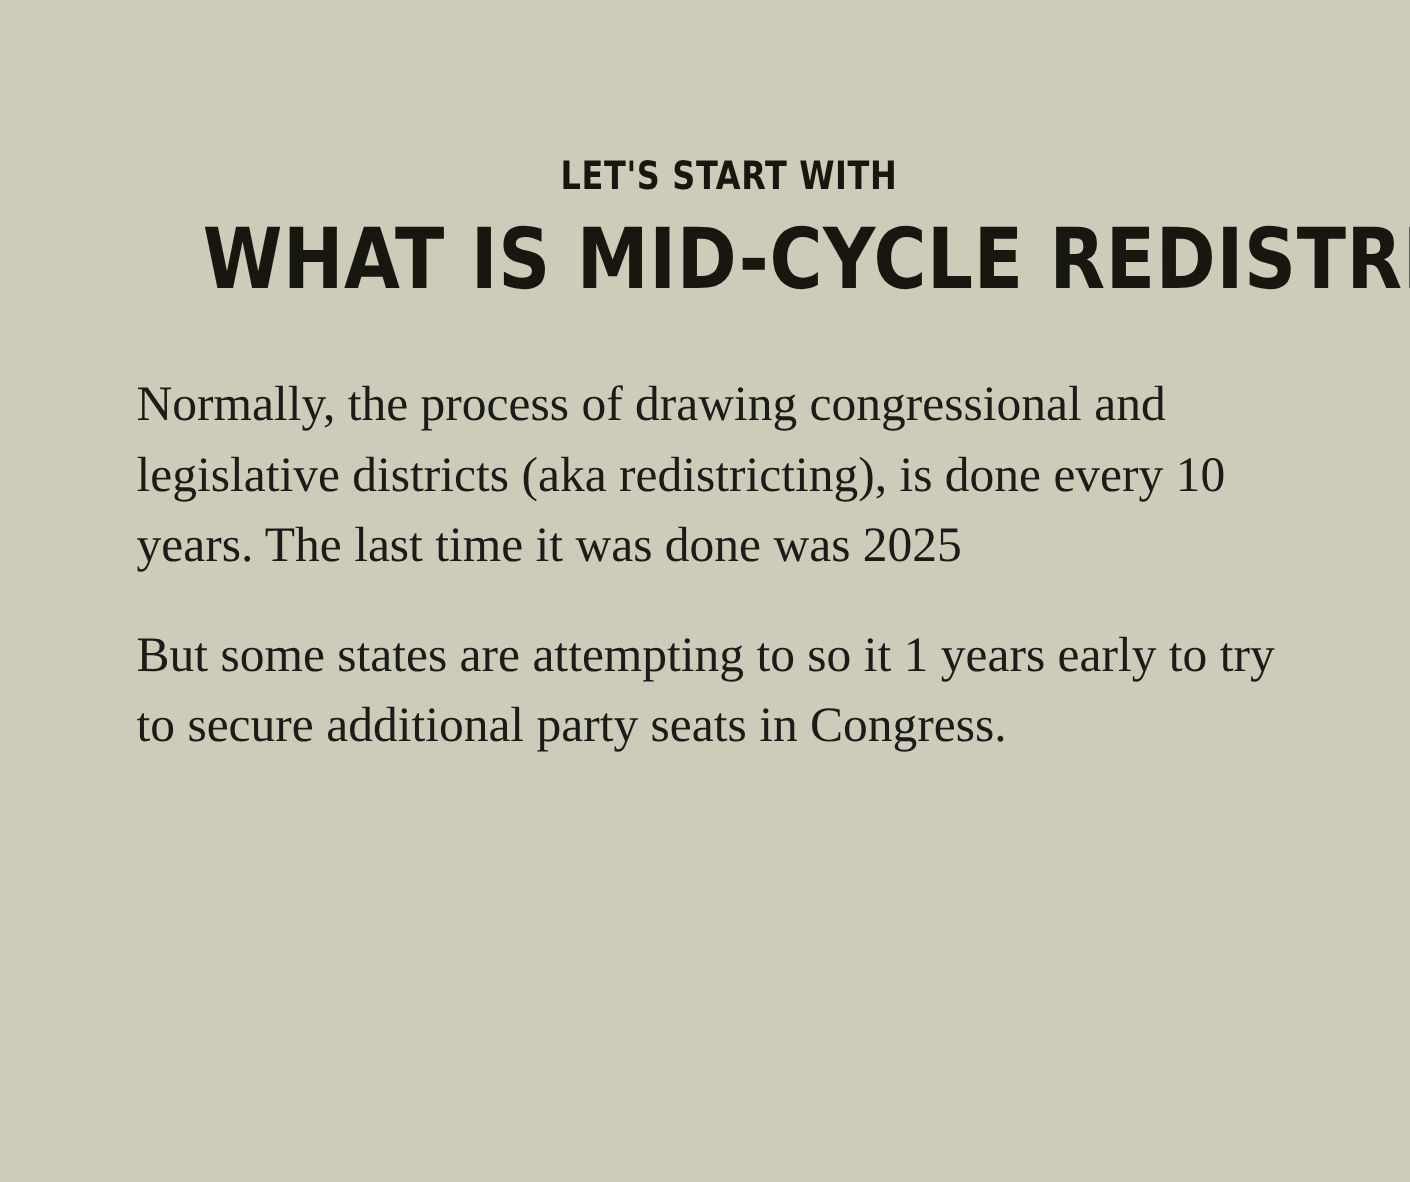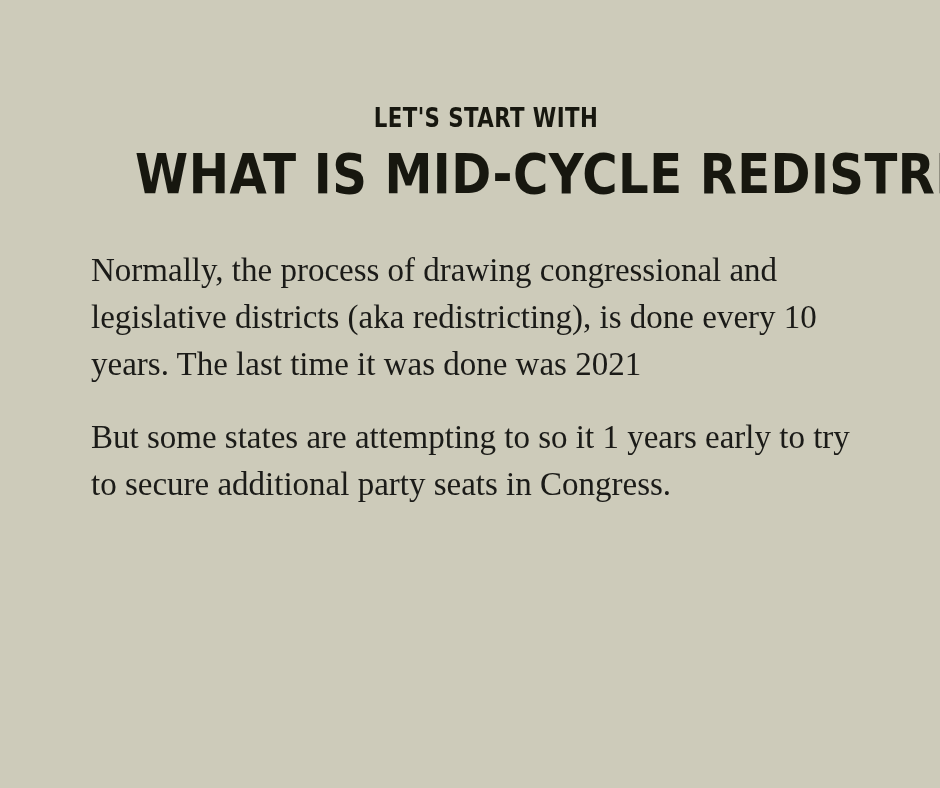--- a/index.html
+++ b/index.html
@@ -65,17 +65,17 @@
 </head>
 <body>
 
 <div class="slide">
 
   <div class="eyebrow">LET'S START WITH</div>
 
   <h1 class="headline">WHAT IS MID-CYCLE REDISTRICTING</h1>
 
   <div class="body-block">
-    <p class="para">Normally, the process of drawing congressional and legislative districts (aka redistricting), is done every 10 years. The last time it was done was 2021</p>
+    <p class="para">Normally, the process of drawing congressional and legislative districts (aka redistricting), is done every 10 years. The last time it was done was 2025</p>
     <p class="para">But some states are attempting to so it 1 years early to try to secure additional party seats in Congress.</p>
   </div>
 
 </div>
 
 </body></html>

